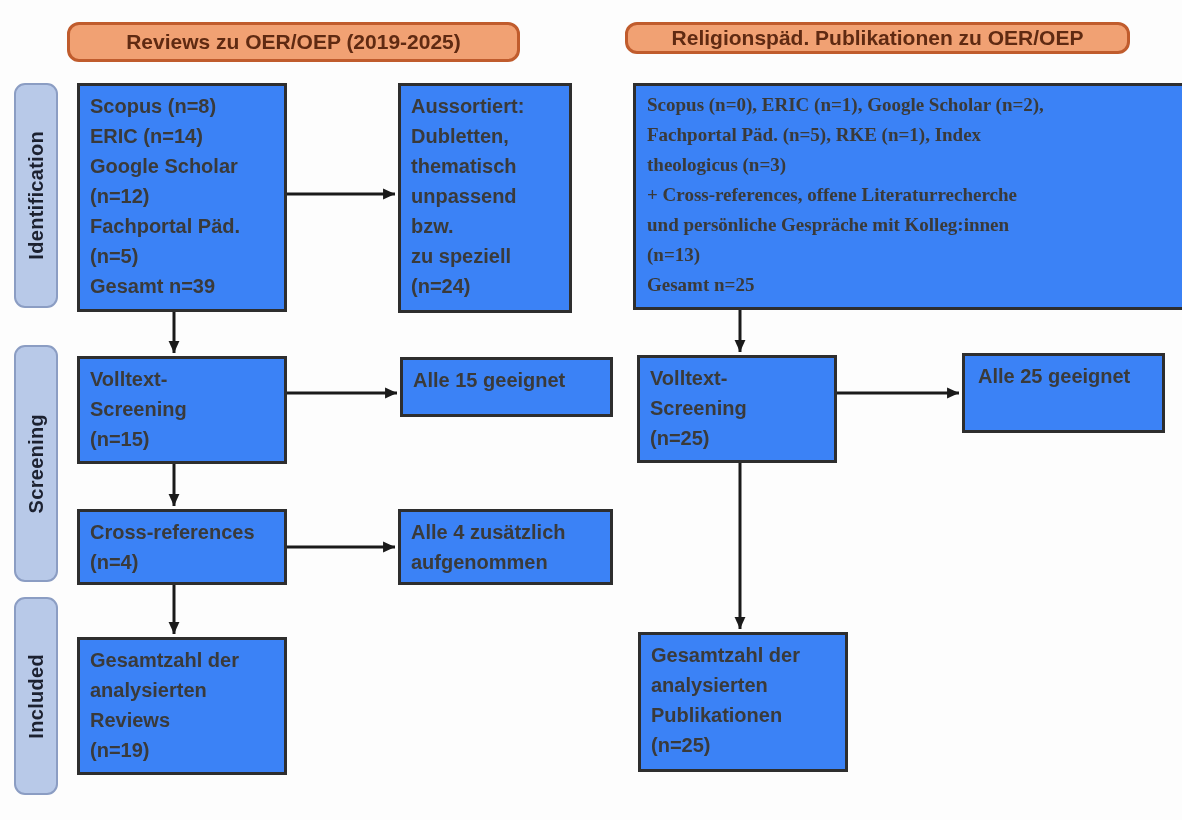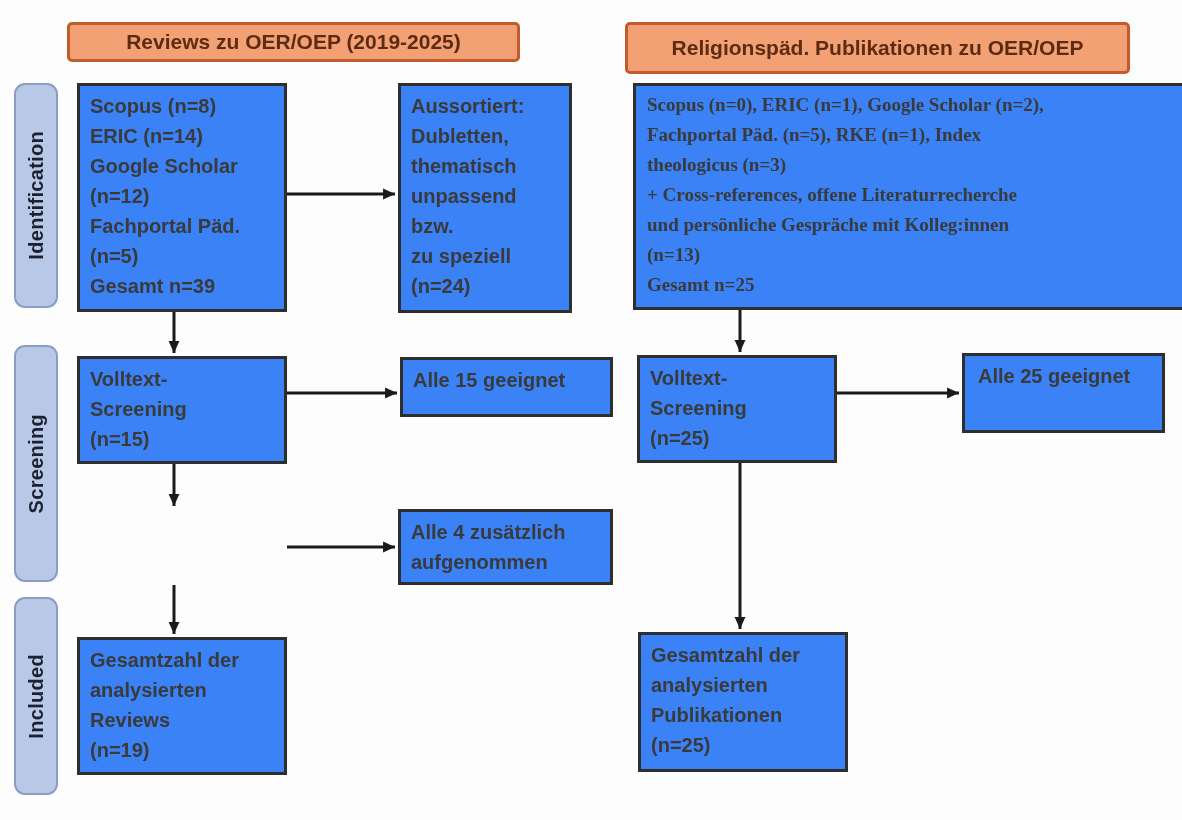--- a/index.html
+++ b/index.html
@@ -3,21 +3,21 @@
 <meta charset="utf-8">
 <style>
   html,body{margin:0;padding:0;background:#ffffff;}
   .canvas{
     position:relative;width:1182px;height:820px;background:#fdfdfd;
     font-family:"Liberation Sans", sans-serif;overflow:hidden;
   }
   .hdr{
     position:absolute;display:flex;align-items:center;justify-content:center;
     background:var(--header-fill);border:3px solid var(--header-border);
-    border-radius:5px;color:var(--header-text);
+    border-radius:12px;color:var(--header-text);
     font-size:21px;font-weight:bold;box-sizing:border-box;text-align:center;
   }
   .stage{
     position:absolute;display:flex;align-items:center;justify-content:center;
     background:var(--stage-fill);border:2px solid var(--stage-border);
     border-radius:11px;box-sizing:border-box;
   }
   .stage span{
     writing-mode:vertical-rl;transform:rotate(180deg);
     font-size:20px;font-weight:bold;color:#1c2130;letter-spacing:.3px;
@@ -47,21 +47,21 @@
     <line x1="287" y1="393" x2="397" y2="393" stroke="#1a1a1a" stroke-width="3" marker-end="url(#ah)"></line>
     <line x1="174" y1="464" x2="174" y2="506" stroke="#1a1a1a" stroke-width="3" marker-end="url(#ah)"></line>
     <line x1="287" y1="547" x2="395" y2="547" stroke="#1a1a1a" stroke-width="3" marker-end="url(#ah)"></line>
     <line x1="174" y1="585" x2="174" y2="634" stroke="#1a1a1a" stroke-width="3" marker-end="url(#ah)"></line>
     <line x1="740" y1="310" x2="740" y2="352" stroke="#1a1a1a" stroke-width="3" marker-end="url(#ah)"></line>
     <line x1="837" y1="393" x2="959" y2="393" stroke="#1a1a1a" stroke-width="3" marker-end="url(#ah)"></line>
     <line x1="740" y1="463" x2="740" y2="629" stroke="#1a1a1a" stroke-width="3" marker-end="url(#ah)"></line>
   </svg>
 
   <div class="hdr" style="left:67px;top:22px;width:453px;height:40px;">Reviews zu OER/OEP (2019-2025)</div>
-  <div class="hdr" style="left:625px;top:22px;width:505px;height:52px;">Religionspäd. Publikationen zu OER/OEP</div>
+  <div class="hdr" style="left:625px;top:22px;width:505px;height:32px;">Religionspäd. Publikationen zu OER/OEP</div>
 
   <div class="stage" style="left:14px;top:83px;width:44px;height:225px;">
     <span>Identification</span>
   </div>
   <div class="stage" style="left:14px;top:345px;width:44px;height:237px;">
     <span>Screening</span>
   </div>
   <div class="stage" style="left:14px;top:597px;width:44px;height:198px;">
     <span>Included</span>
   </div>
@@ -85,20 +85,22 @@
 theologicus (n=3)
 + Cross-references, offene Literaturrecherche
 und persönliche Gespräche mit Kolleg:innen
 (n=13)
 Gesamt n=25</div>
 
   <div class="fbox" style="left:77px;top:356px;width:210px;height:108px;">Volltext-
 Screening
 (n=15)</div>
   <div class="fbox" style="left:400px;top:357px;width:213px;height:60px;">Alle 15 geeignet</div>
+  <div class="fbox" style="left:77px;top:509px;width:210px;height:76px;">Cross-references
+(n=4)</div>
   <div class="fbox" style="left:398px;top:509px;width:215px;height:76px;">Alle 4 zusätzlich
 aufgenommen</div>
 
   <div class="fbox" style="left:637px;top:355px;width:200px;height:108px;">Volltext-
 Screening
 (n=25)</div>
   <div class="fbox" style="left:962px;top:353px;width:203px;height:80px;padding-left:13px;">Alle 25 geeignet</div>
 
   <div class="fbox" style="left:77px;top:637px;width:210px;height:138px;">Gesamtzahl der
 analysierten

